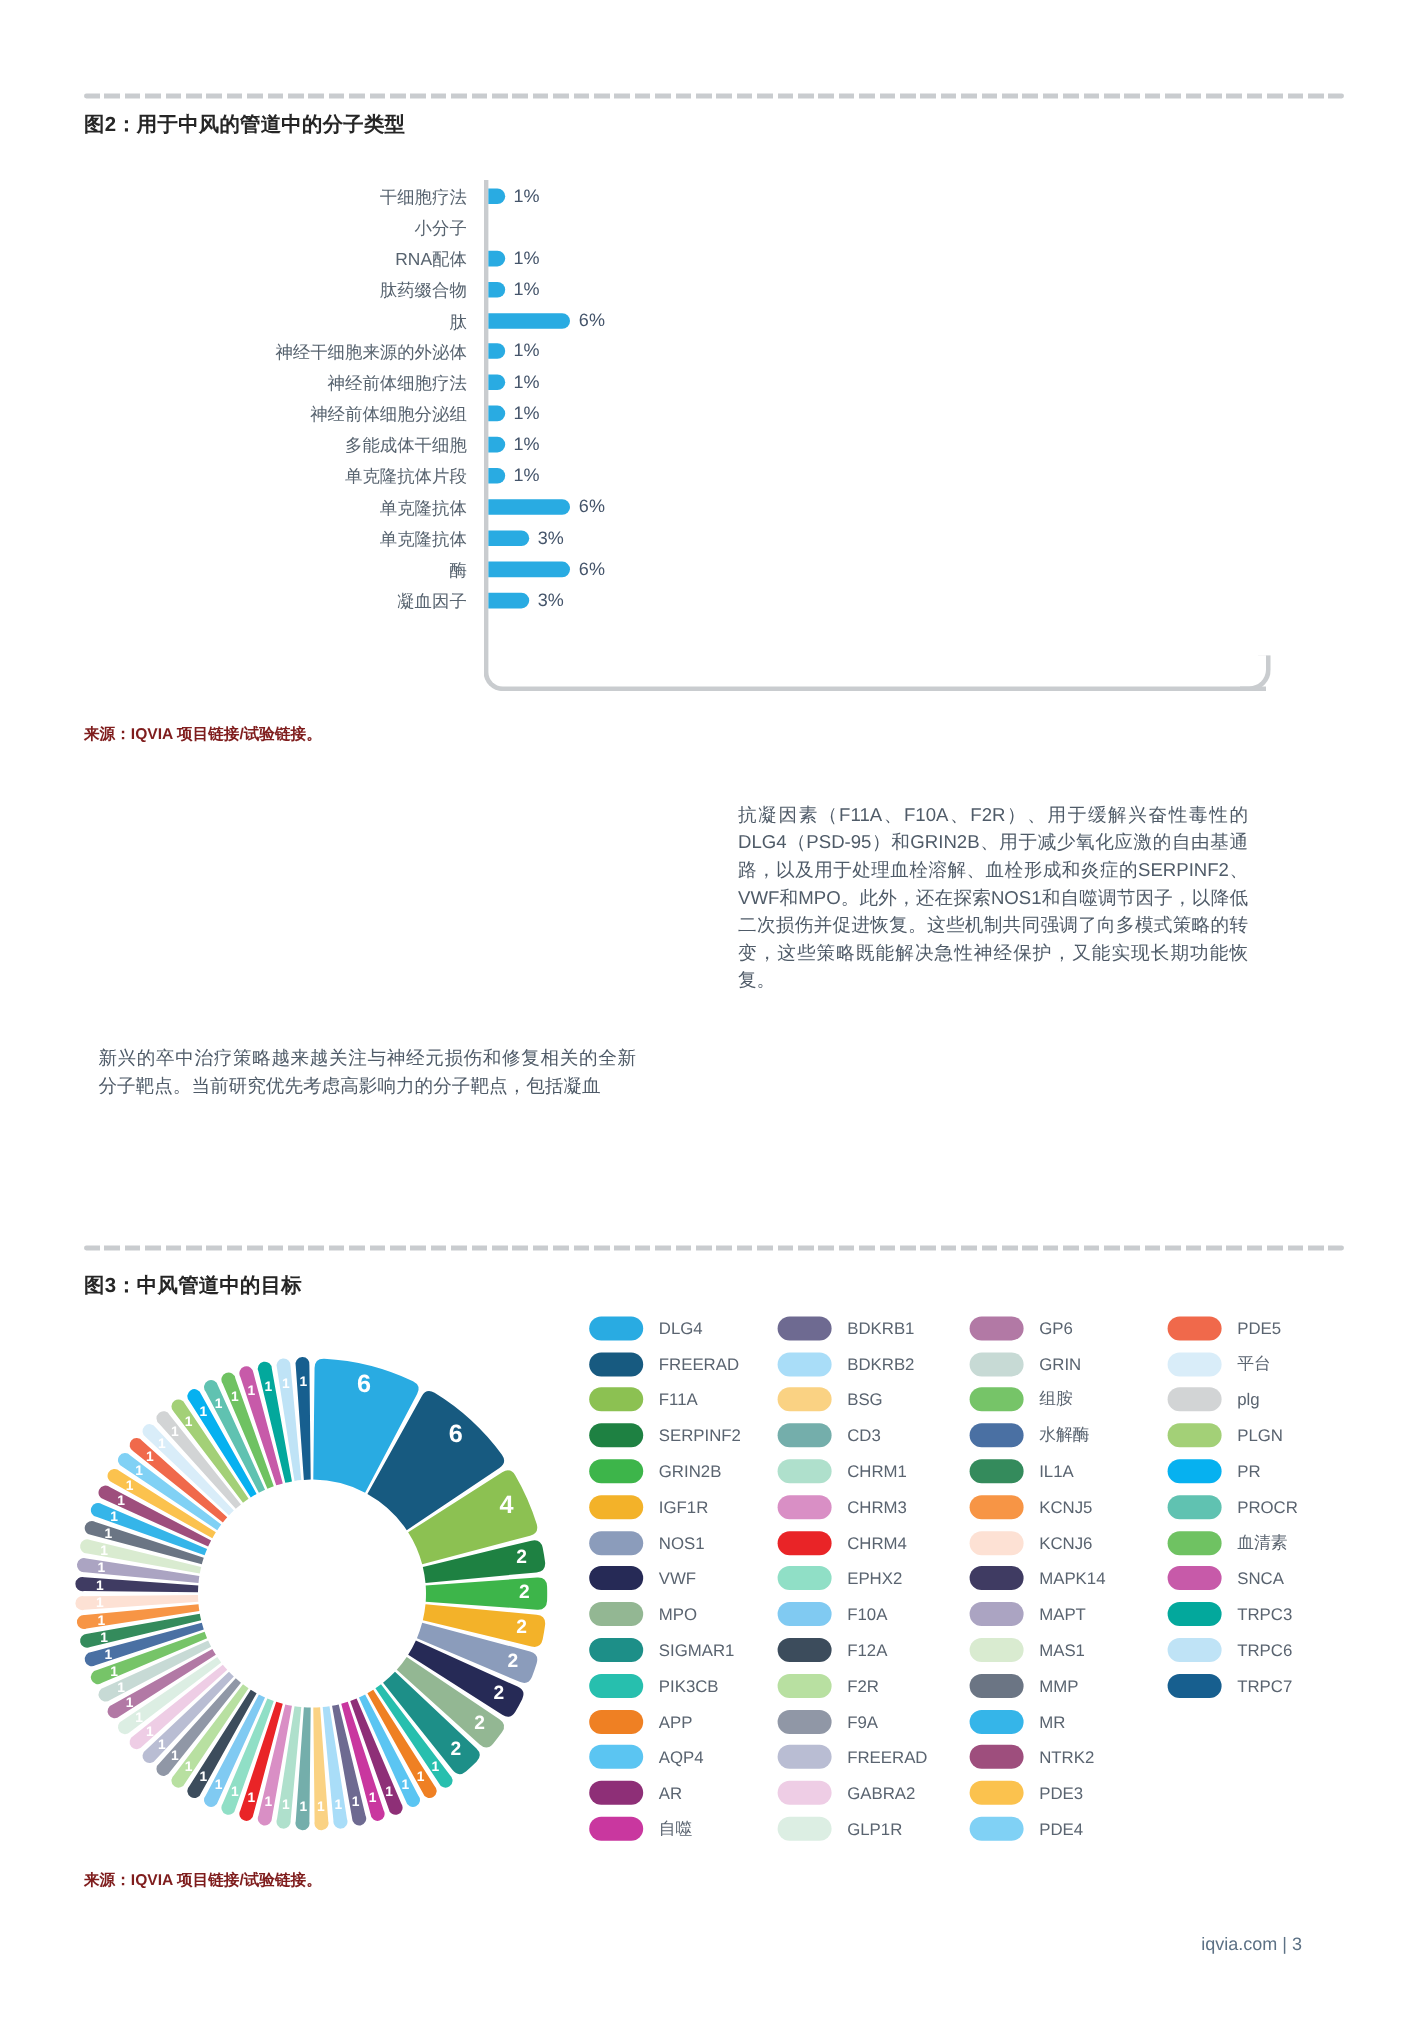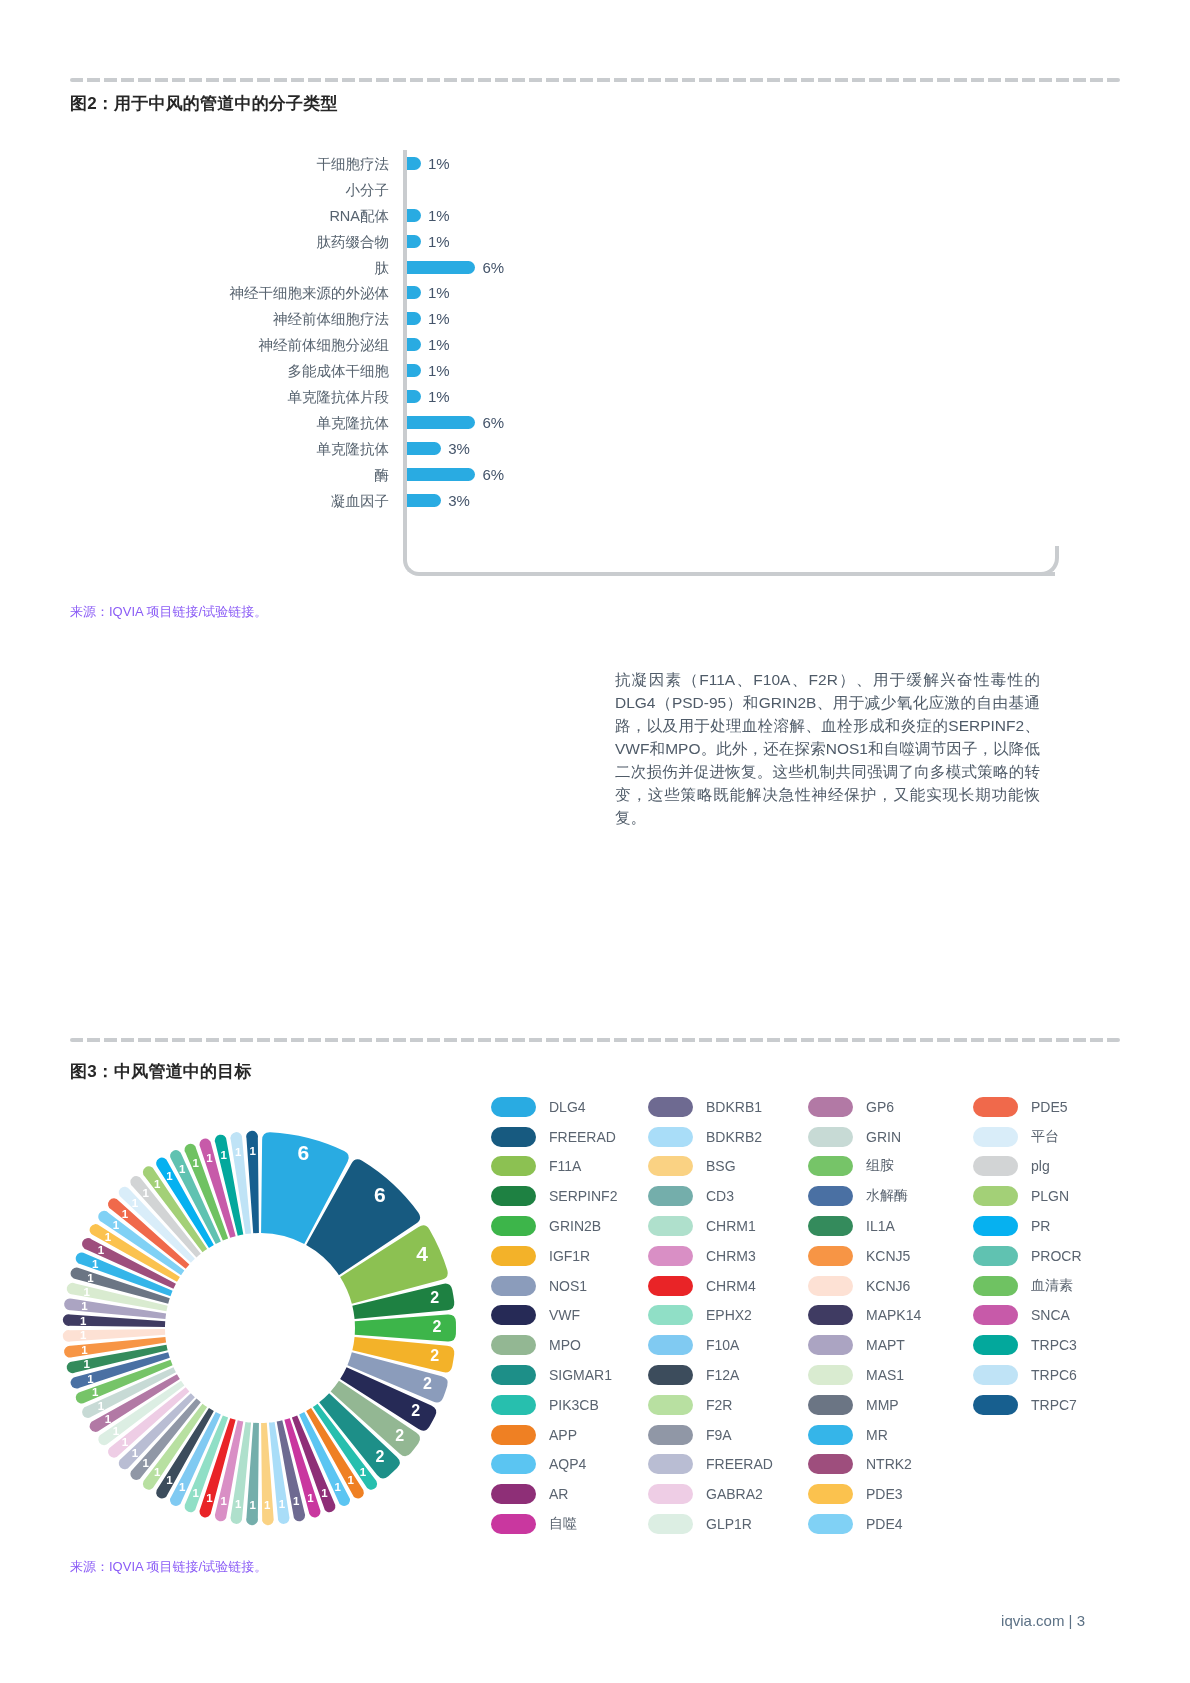--- a/index.html
+++ b/index.html
@@ -1,21 +1,21 @@
 <!DOCTYPE html>
 <html><head>
 <meta charset="utf-8">
 <style>
   html,body{margin:0;padding:0;background:#ffffff;}
   body{font-family:"Liberation Sans","DejaVu Sans",sans-serif;}
   .page{position:relative;width:1190px;height:1683px;background:#fff;overflow:hidden;}
   .divider{position:absolute;left:70px;width:1050px;height:4px;border-radius:2px;
     background:repeating-linear-gradient(90deg,#c9cccf 0 13px,transparent 13px 17px);}
   .fig-title{position:absolute;left:70px;font-size:17px;font-weight:bold;color:#262626;letter-spacing:.2px;}
-  .source{position:absolute;left:70px;font-size:13px;font-weight:normal;color:#8b5cf6;}
+  .source{position:absolute;left:70px;font-size:13px;font-weight:bold;color:#7f1d1d;}
   .para{position:absolute;font-size:15.5px;line-height:23px;color:#4f5b68;text-align:justify;}
   
   .fig2-chart{position:absolute;left:70px;top:146px;width:1020px;height:450px;}
   .axis{position:absolute;left:333px;top:4px;width:648px;height:422px;
     border-left:4px solid #c9cccf;border-bottom:4px solid #c9cccf;border-bottom-left-radius:16px;}
   .axis::after{content:'';position:absolute;right:-4px;bottom:-4px;width:22px;height:26px;
     border-right:4px solid #c9cccf;border-bottom:4px solid #c9cccf;border-bottom-right-radius:18px;}
   .bar-rows{position:absolute;left:0;top:9px;width:100%;}
   .bar-row{display:flex;align-items:flex-start;height:25.9px;}
   .bar-label{width:333px;box-sizing:border-box;padding-right:14px;text-align:right;
@@ -140,20 +140,21 @@
           </div>
         </div>
       </div>
   </div>
 
   <div class="source" style="top:603px;">来源：IQVIA 项目链接/试验链接。</div>
 
 
   <div class="para" style="left:615px;top:668px;width:425px;">抗凝因素（F11A、F10A、F2R）、用于缓解兴奋性毒性的DLG4（PSD-95）和GRIN2B、用于减少氧化应激的自由基通路，以及用于处理血栓溶解、血栓形成和炎症的SERPINF2、VWF和MPO。此外，还在探索NOS1和自噬调节因子，以降低二次损伤并促进恢复。这些机制共同强调了向多模式策略的转变，这些策略既能解决急性神经保护，又能实现长期功能恢复。</div>
 
+  <div class="para" style="left:82px;top:871px;width:448px;">新兴的卒中治疗策略越来越关注与神经元损伤和修复相关的全新分子靶点。当前研究优先考虑高影响力的分子靶点，包括凝血</div>
 
   <div class="divider" style="top:1038px;"></div>
 
   <div class="fig-title" style="top:1060px;">图3：中风管道中的目标</div>
 
   <div class="donut-box">
     <svg id="donut-svg" width="420" height="420" viewBox="0 0 420 420">
         <path d="M211.08 115.01 L212.13 22.01 Q212.22 14.01 220.22 14.27 A196 196 0 0 1 294.17 32.99 Q301.32 36.58 297.6 43.65 L254.26 125.94 A95 95 0 0 0 211.08 115.01 Z" fill="#29abe2"></path>
         <text x="253.45" y="42.42" class="donut-num" font-size="21">6</text>
         <path d="M256.16 126.97 L301.35 45.68 Q305.24 38.69 312.15 42.72 A196 196 0 0 1 368.27 94.39 Q372.86 100.94 366.21 105.39 L288.94 157.14 A95 95 0 0 0 256.16 126.97 Z" fill="#175a80"></path>

